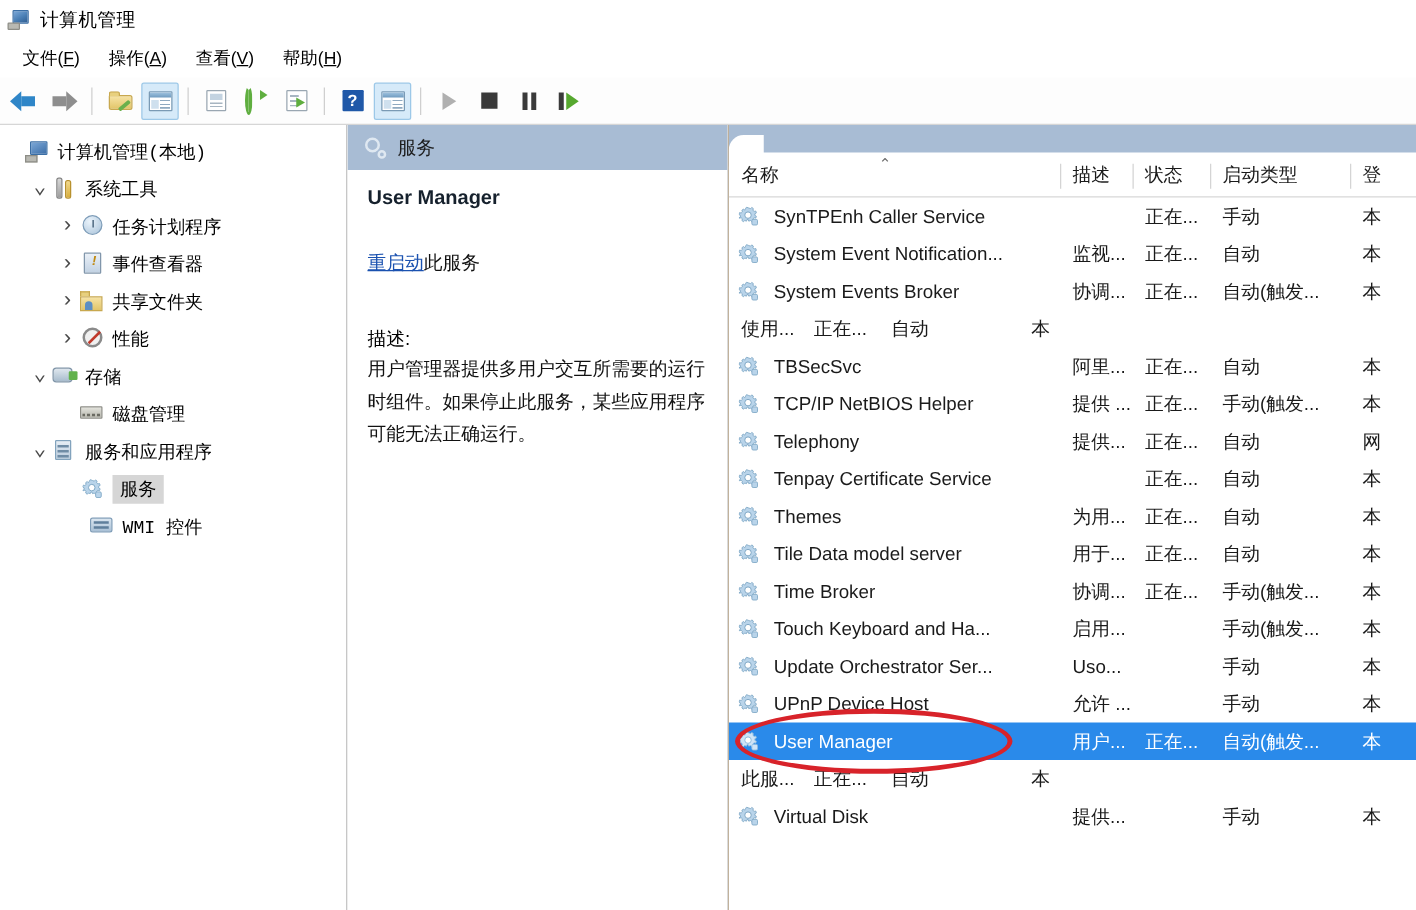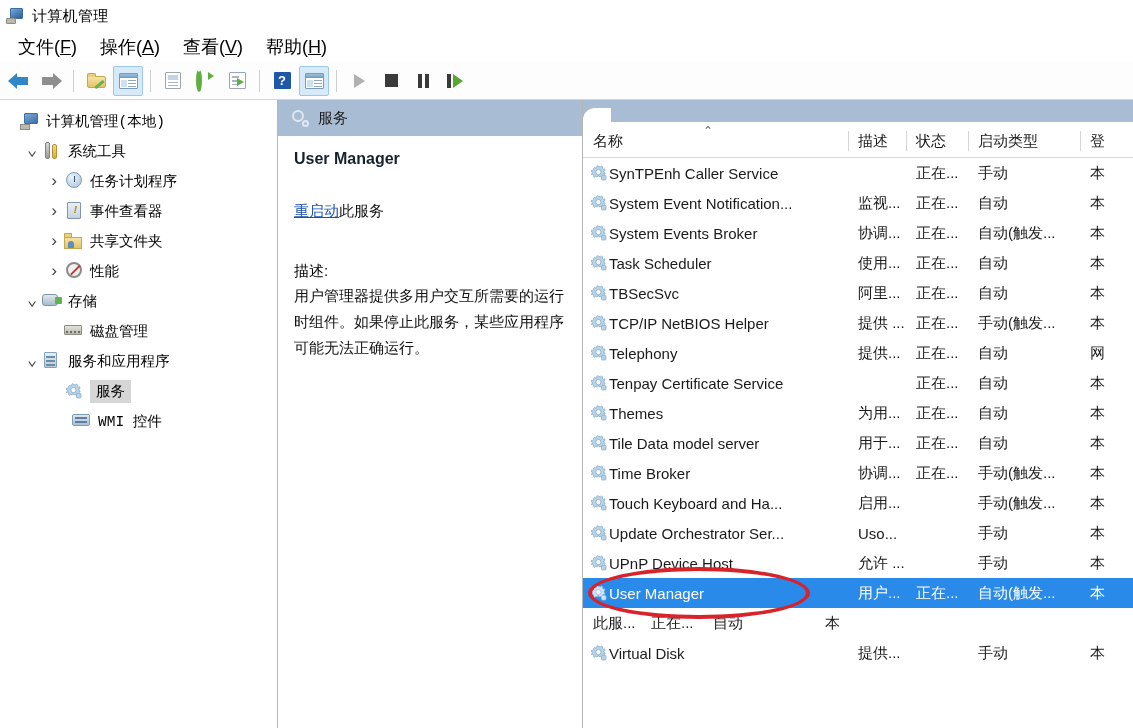--- a/index.html
+++ b/index.html
@@ -44,21 +44,21 @@
     border: 1px solid #8d8d86;
     border-radius: 1px;
   }
 
   
   #menubar {
     height: 30px;
     display: flex;
     align-items: center;
     padding-left: 8px;
-    font-size: 18px;
+    font-size: 14px;
     background: #ffffff;
   }
   #menubar .menu-item {
     padding: 3px 13px 3px 10px;
     cursor: default;
     white-space: nowrap;
   }
   .mnem { text-decoration: underline; }
 
   
@@ -347,21 +347,21 @@
     display: flex;
     align-items: center;
     height: 30px;
     font-size: 15px;
     white-space: nowrap;
     color: #1a1a1a;
     cursor: default;
   }
   .row.selected { background: #2a8aea; color: #ffffff; }
   .cell { overflow: hidden; padding-left: 10px; }
-  .cell.name { display: flex; align-items: center; gap: 2px; padding-left: 8px; }
+  .cell.name { display: flex; align-items: center; gap: 12px; padding-left: 8px; }
 
   .gear-ico { width: 16px; height: 16px; position: relative; flex: 0 0 16px; }
   .gear-ico svg { display:block; }
 
   
   #annot-ellipse {
     position: absolute;
     border: 4px solid #d8232a;
     border-radius: 50%;
     pointer-events: none;
@@ -621,30 +621,20 @@
                 </svg>
               </span>
               <span>System Events Broker</span>
             </div>
             <div class="cell c-desc">协调...</div>
             <div class="cell c-stat">正在...</div>
             <div class="cell c-start">自动(触发...</div>
             <div class="cell c-logon">本</div>
           </div>
           <div class="row">
-            <div class="cell c-name name">
-              <span class="gear-ico">
-                <svg width="16" height="16" viewBox="0 0 16 16">
-                  <path d="M8 1.4l1.5.5.9-1 1.3 1-.4 1.3 1 .9 1.3-.3.5 1.5-1.2.7v1.3l1.2.7-.5 1.5-1.3-.3-1 .9.4 1.3-1.3 1-.9-1-1.5.5-.5-1.3H6.7l-.5 1.3-1.5-.5-.9 1-1.3-1 .4-1.3-1-.9-1.3.3L.1 9.3l1.2-.7V7.3L.1 6.6l.5-1.5 1.3.3 1-.9-.4-1.3 1.3-1 .9 1L6.2.7 8 1.4z" fill="#b9d4ea" stroke="#7fa8c6" stroke-width=".7"></path>
-                  <circle cx="7.4" cy="7.1" r="2.6" fill="#ffffff" stroke="#7fa8c6" stroke-width=".8"></circle>
-                  <rect x="10.5" y="10.5" width="4.5" height="4.5" rx="1" fill="#b9d4ea" stroke="#7fa8c6" stroke-width=".7"></rect>
-                </svg>
-              </span>
-              <span>Task Scheduler</span>
-            </div>
             <div class="cell c-desc">使用...</div>
             <div class="cell c-stat">正在...</div>
             <div class="cell c-start">自动</div>
             <div class="cell c-logon">本</div>
           </div>
           <div class="row">
             <div class="cell c-name name">
               <span class="gear-ico">
                 <svg width="16" height="16" viewBox="0 0 16 16">
                   <path d="M8 1.4l1.5.5.9-1 1.3 1-.4 1.3 1 .9 1.3-.3.5 1.5-1.2.7v1.3l1.2.7-.5 1.5-1.3-.3-1 .9.4 1.3-1.3 1-.9-1-1.5.5-.5-1.3H6.7l-.5 1.3-1.5-.5-.9 1-1.3-1 .4-1.3-1-.9-1.3.3L.1 9.3l1.2-.7V7.3L.1 6.6l.5-1.5 1.3.3 1-.9-.4-1.3 1.3-1 .9 1L6.2.7 8 1.4z" fill="#b9d4ea" stroke="#7fa8c6" stroke-width=".7"></path>

